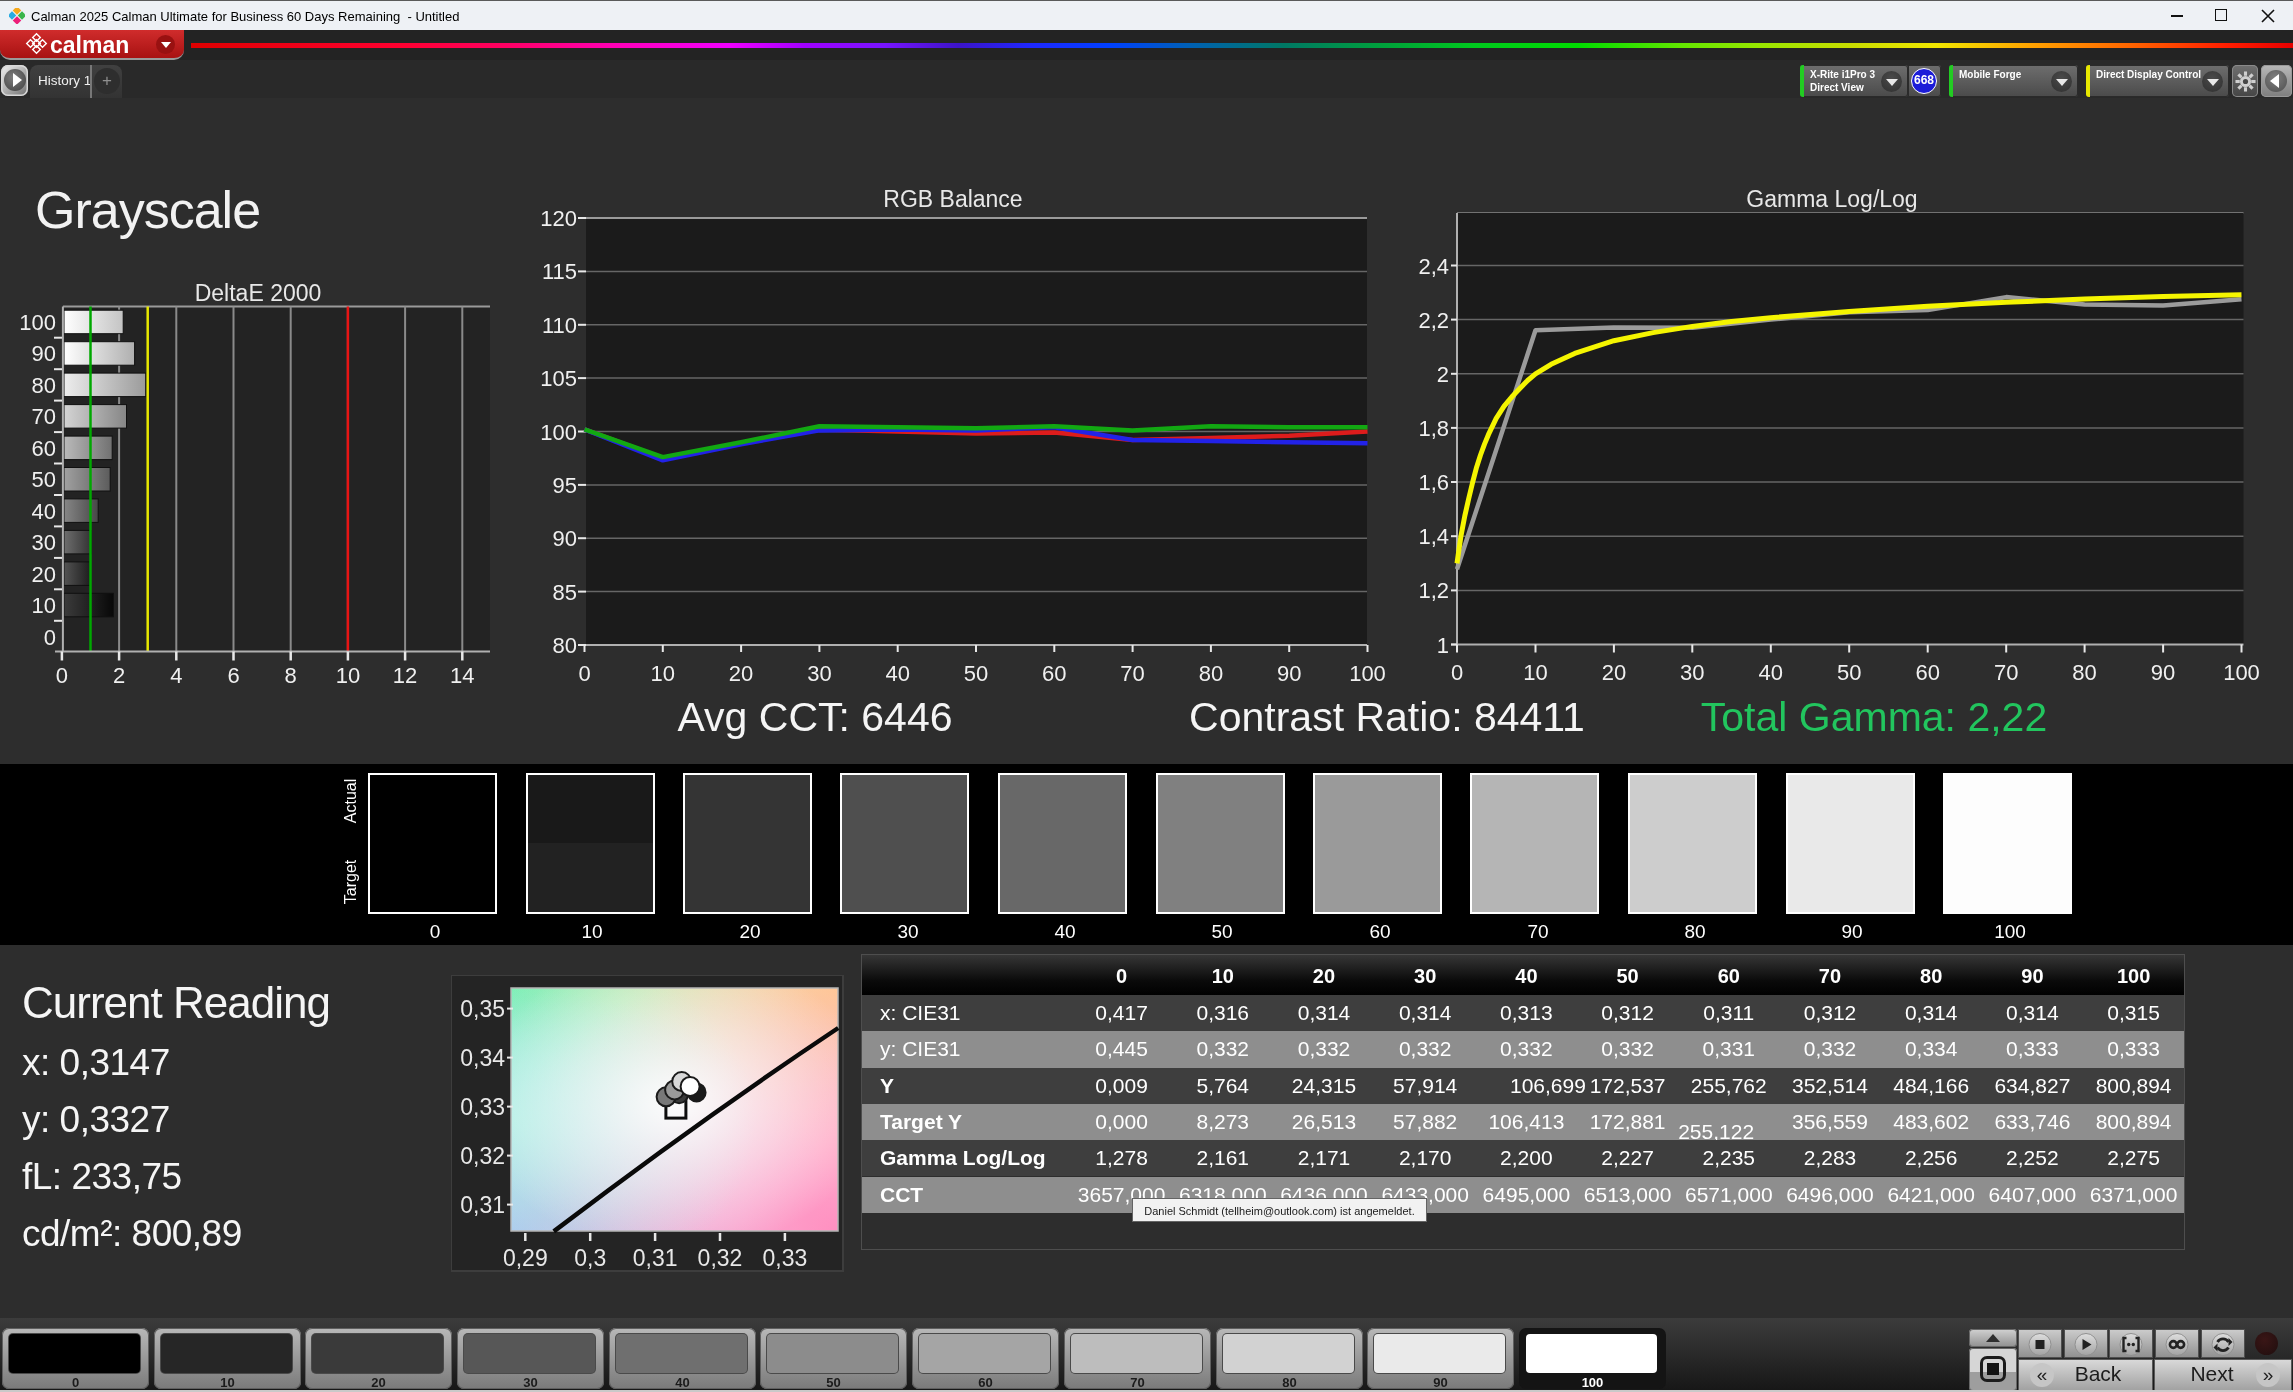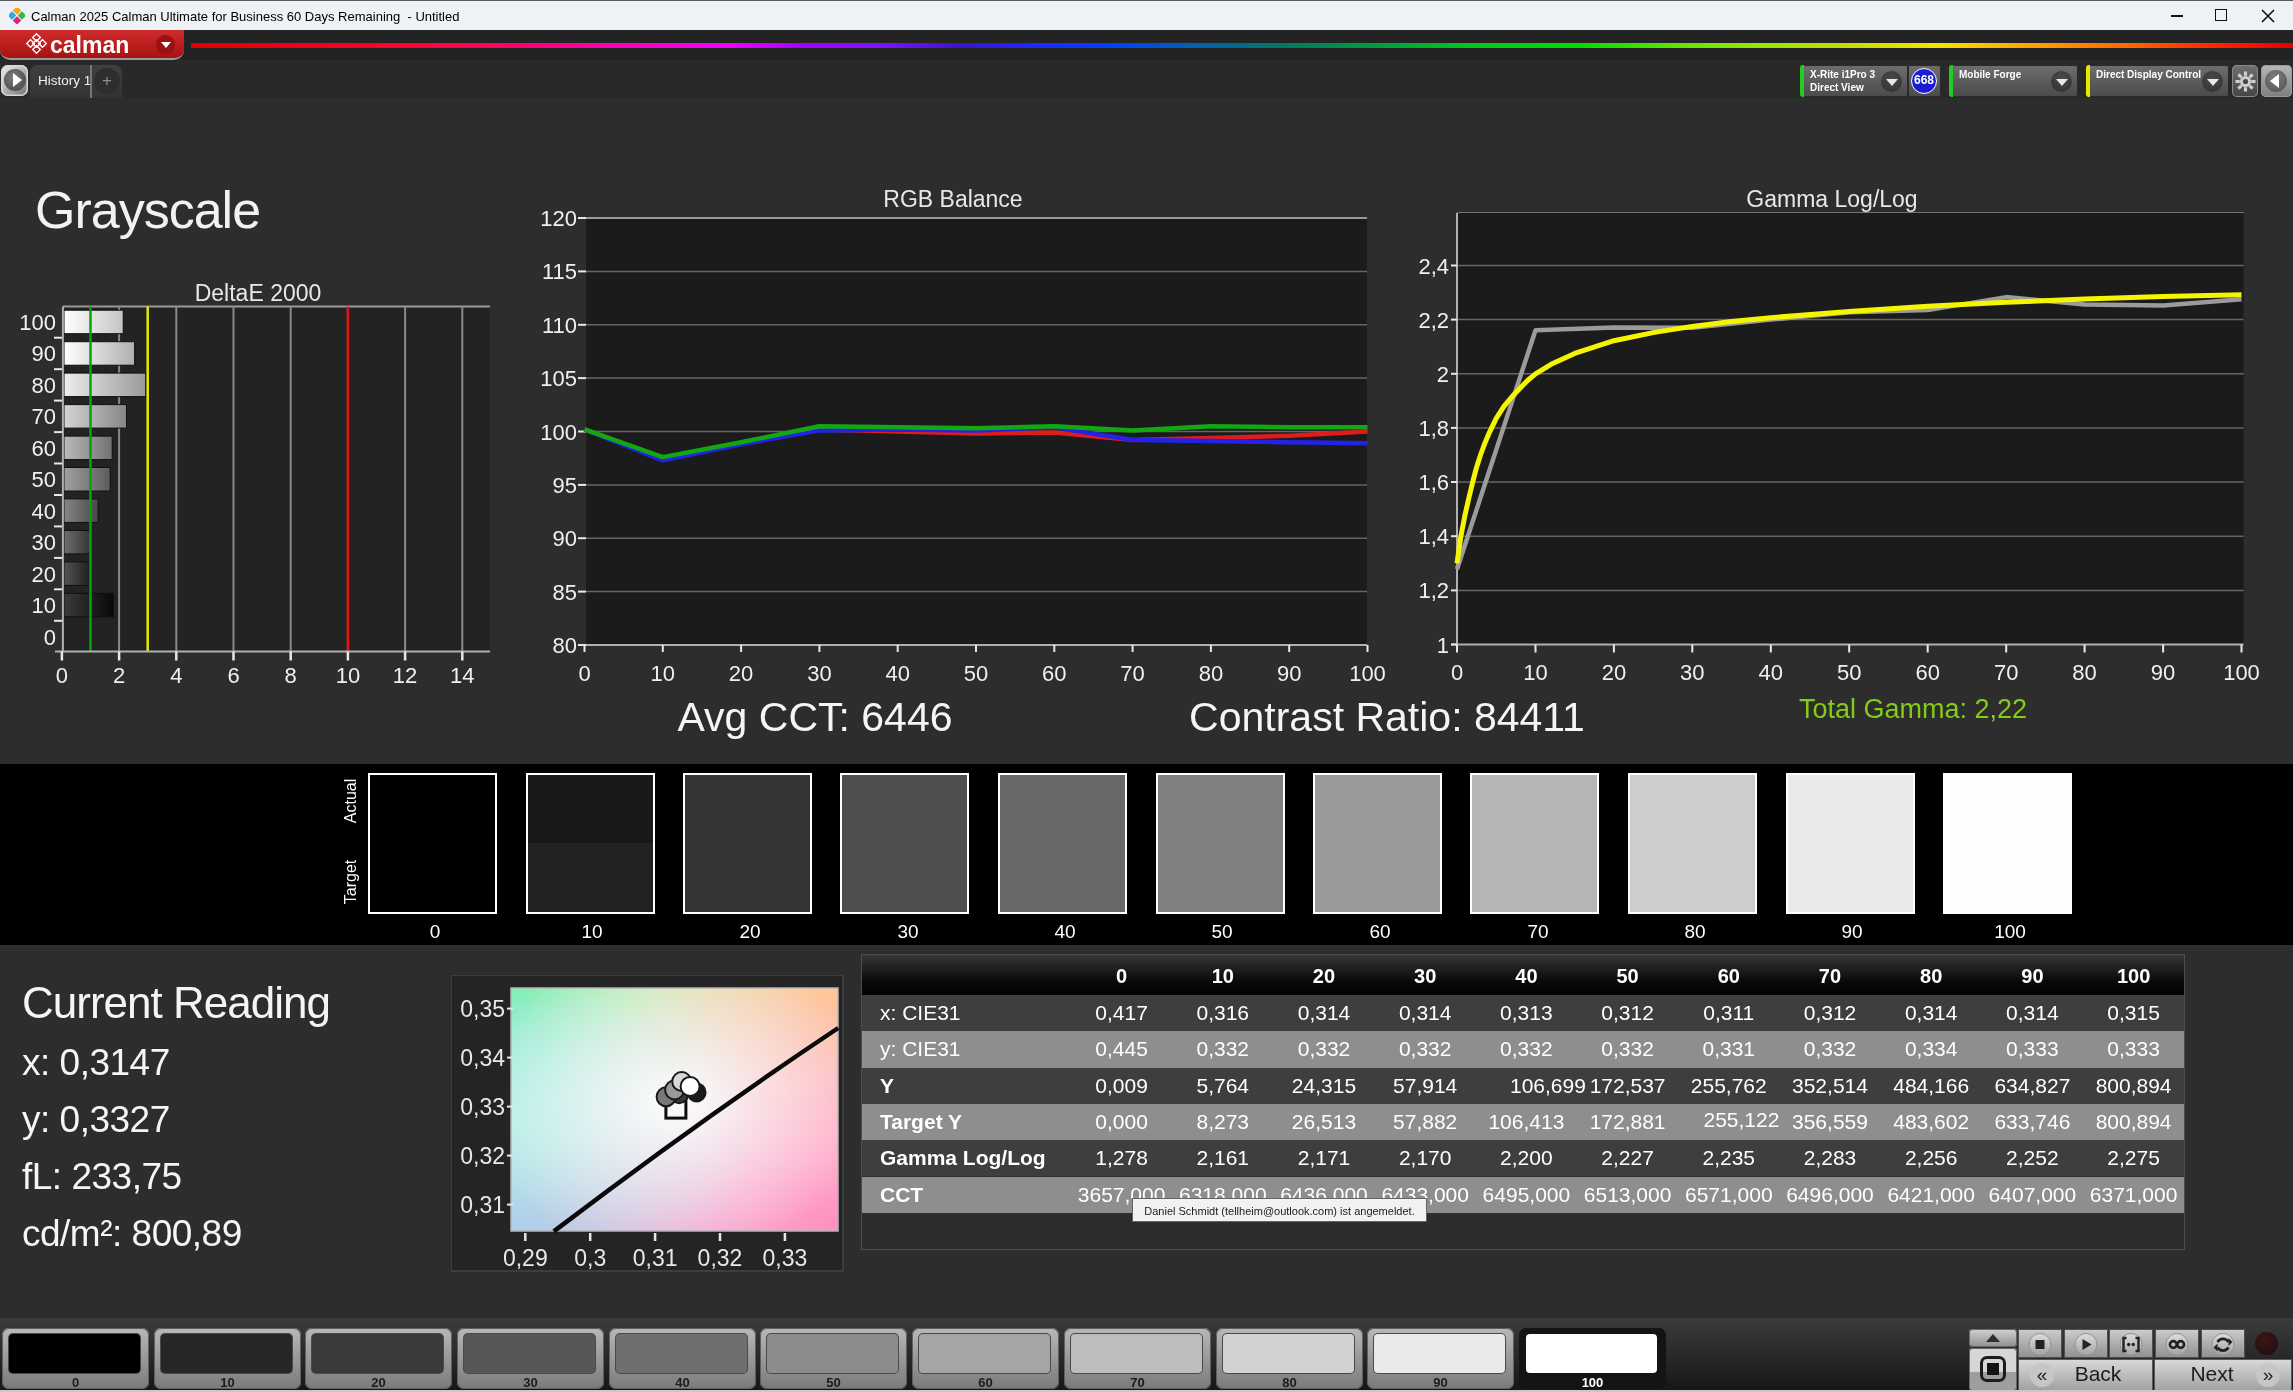--- a/index.html
+++ b/index.html
@@ -315,21 +315,21 @@
       <text x="2084.6" y="680" text-anchor="middle" font-size="22" fill="#f0f0f0">80</text>
       <line x1="2163.1" y1="644.5" x2="2163.1" y2="652.5" stroke="#e8e8e8" stroke-width="2"></line>
       <text x="2163.1" y="680" text-anchor="middle" font-size="22" fill="#f0f0f0">90</text>
       <line x1="2241.5" y1="644.5" x2="2241.5" y2="652.5" stroke="#e8e8e8" stroke-width="2"></line>
       <text x="2241.5" y="680" text-anchor="middle" font-size="22" fill="#f0f0f0">100</text>
       <polyline points="1457.0,569.2 1535.5,330.2 1613.9,327.5 1692.3,327.7 1770.8,319.6 1849.2,312.3 1927.7,310.1 2006.2,297.1 2084.6,304.4 2163.1,305.5 2241.5,299.3" fill="none" stroke="#9b9b9b" stroke-width="4.5" stroke-linejoin="round"></polyline>
       <polyline points="1457.0,563.3 1460.9,536.2 1464.8,515.9 1468.8,498.3 1472.7,482.0 1476.6,467.2 1480.5,455.0 1484.5,444.1 1488.4,434.7 1496.2,418.4 1504.1,406.2 1511.9,396.8 1519.8,388.6 1527.6,380.5 1535.5,373.8 1551.1,364.3 1574.7,353.4 1613.9,340.7 1653.1,332.6 1692.3,326.4 1731.6,321.5 1770.8,317.7 1849.2,311.5 1927.7,306.3 2006.2,302.3 2084.6,299.0 2163.1,296.6 2241.5,294.7" fill="none" stroke="#f5f500" stroke-width="5" stroke-linejoin="round"></polyline>
     </svg>
     <div style="position:absolute;left:815px;top:694px;transform:translateX(-50%);font-size:41px;color:#f5f5f5;white-space:nowrap">Avg CCT: 6446</div>
     <div style="position:absolute;left:1387px;top:694px;transform:translateX(-50%);font-size:41px;color:#f5f5f5;white-space:nowrap">Contrast Ratio: 84411</div>
-    <div style="position:absolute;left:1913px;top:694px;transform:translateX(-50%);font-size:27px;color:#84cc16;white-space:nowrap">Total Gamma: 2,22</div>
+    <div style="position:absolute;left:1874px;top:694px;transform:translateX(-50%);font-size:41px;color:#22c55e;white-space:nowrap">Total Gamma: 2,22</div>
 <div style="position:absolute;left:0;top:764px;width:2293px;height:181px;background:#000">
       <div style="position:absolute;left:368px;top:9px;width:129px;height:141px;border:2px solid #fff;background:#000000"></div>
       <div style="position:absolute;left:355px;top:157px;width:160px;text-align:center;font-size:19px;color:#fff">0</div>
       <div style="position:absolute;left:526px;top:9px;width:129px;height:141px;border:2px solid #fff;background:linear-gradient(#191919 0 50%,#222222 50% 100%)"></div>
       <div style="position:absolute;left:512px;top:157px;width:160px;text-align:center;font-size:19px;color:#fff">10</div>
       <div style="position:absolute;left:683px;top:9px;width:129px;height:141px;border:2px solid #fff;background:#343434"></div>
       <div style="position:absolute;left:670px;top:157px;width:160px;text-align:center;font-size:19px;color:#fff">20</div>
       <div style="position:absolute;left:840px;top:9px;width:129px;height:141px;border:2px solid #fff;background:#4f4f4f"></div>
       <div style="position:absolute;left:828px;top:157px;width:160px;text-align:center;font-size:19px;color:#fff">30</div>
       <div style="position:absolute;left:998px;top:9px;width:129px;height:141px;border:2px solid #fff;background:#686868"></div>
@@ -483,21 +483,21 @@
         <div style="position:absolute;left:1221.0px;width:101.2px;text-align:center;top:6px">800,894</div>
       </div>
       <div style="position:absolute;left:0;top:148.9px;width:100%;height:36.3px;background:#8e8e8e">
         <div style="position:absolute;left:18px;top:6px;font-weight:bold">Target Y</div>
         <div style="position:absolute;left:209.0px;width:101.2px;text-align:center;top:6px">0,000</div>
         <div style="position:absolute;left:310.2px;width:101.2px;text-align:center;top:6px">8,273</div>
         <div style="position:absolute;left:411.4px;width:101.2px;text-align:center;top:6px">26,513</div>
         <div style="position:absolute;left:512.6px;width:101.2px;text-align:center;top:6px">57,882</div>
         <div style="position:absolute;left:613.8px;width:101.2px;text-align:center;top:6px">106,413</div>
         <div style="position:absolute;left:715.0px;width:101.2px;text-align:center;top:6px">172,881</div>
-        <div style="position:absolute;left:816.2px;width:101.2px;text-align:right;top:4px">255,122</div>
+        <div style="position:absolute;left:816.2px;width:101.2px;text-align:left;top:16px">255,122</div>
         <div style="position:absolute;left:917.4px;width:101.2px;text-align:center;top:6px">356,559</div>
         <div style="position:absolute;left:1018.6px;width:101.2px;text-align:center;top:6px">483,602</div>
         <div style="position:absolute;left:1119.8px;width:101.2px;text-align:center;top:6px">633,746</div>
         <div style="position:absolute;left:1221.0px;width:101.2px;text-align:center;top:6px">800,894</div>
       </div>
       <div style="position:absolute;left:0;top:185.2px;width:100%;height:36.3px;background:#3e3e3e">
         <div style="position:absolute;left:18px;top:6px;font-weight:bold">Gamma Log/Log</div>
         <div style="position:absolute;left:209.0px;width:101.2px;text-align:center;top:6px">1,278</div>
         <div style="position:absolute;left:310.2px;width:101.2px;text-align:center;top:6px">2,161</div>
         <div style="position:absolute;left:411.4px;width:101.2px;text-align:center;top:6px">2,171</div>

